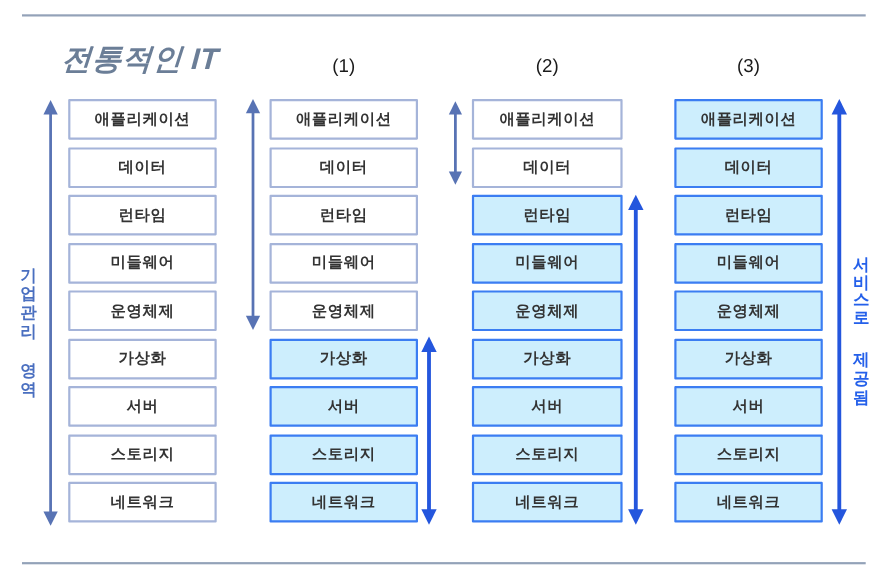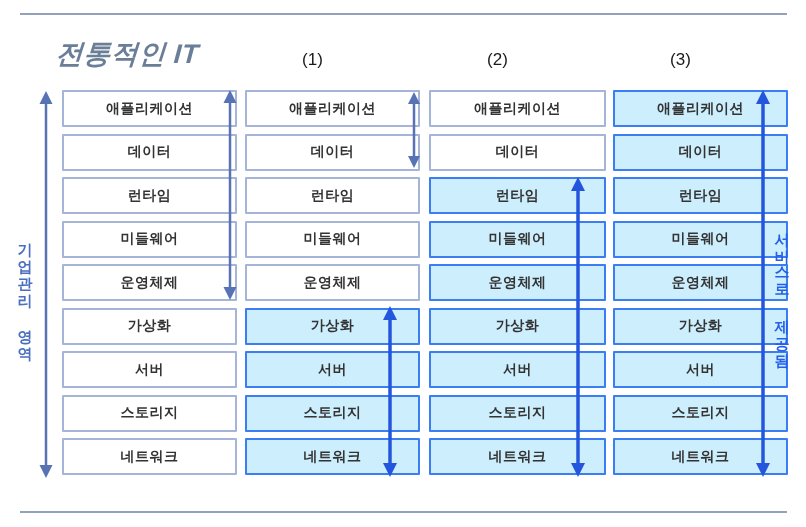--- a/index.html
+++ b/index.html
@@ -15,21 +15,21 @@
   .rule.bottom{top:511px;}
   .diagram-title{
     position:absolute;left:56px;top:36px;width:170px;
     font-size:27px;font-weight:800;font-style:italic;color:var(--title);
     transform:skewX(-4deg);letter-spacing:0.5px;white-space:nowrap;
   }
   .col-header{
     position:absolute;top:50px;height:22px;text-align:center;
     font-size:17px;color:#1a1a1a;
   }
-  .column{position:absolute;top:0;height:489px;padding-left:40px;}
+  .column{position:absolute;top:0;height:489px;}
   .layer-box{
     position:absolute;left:0;right:0;
     background:#ffffff;border:2px solid var(--box-border);
     box-sizing:border-box;border-radius:1px;
     display:flex;align-items:center;justify-content:center;
     font-size:14px;font-weight:700;color:var(--box-text);
     letter-spacing:0.5px;
   }
   .layer-box.hl{background:var(--hl-fill);border-color:var(--hl-border);}
   .vlabel{

